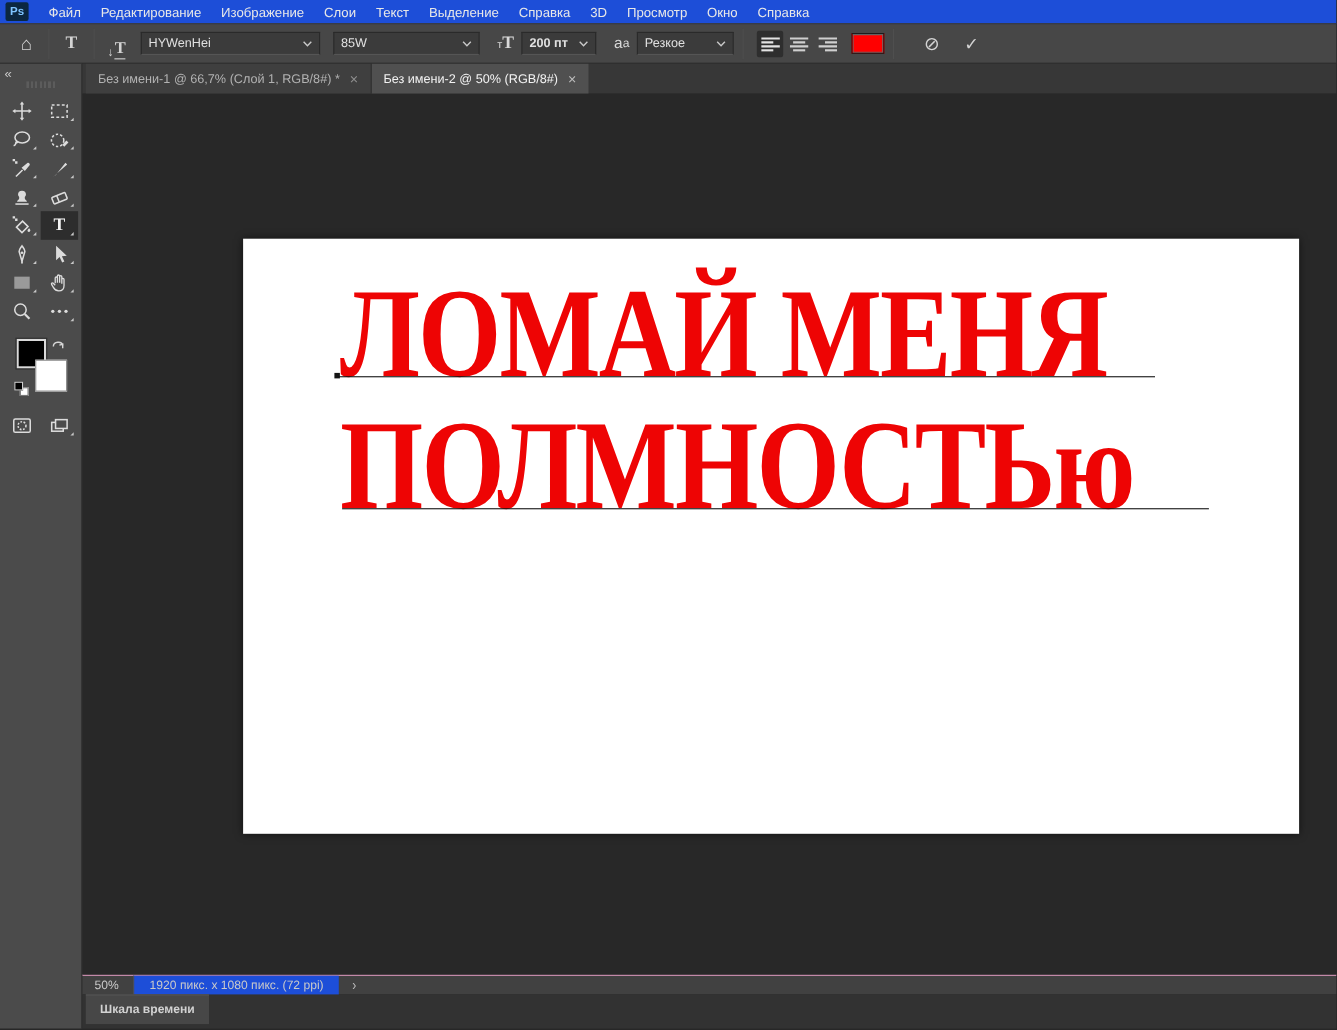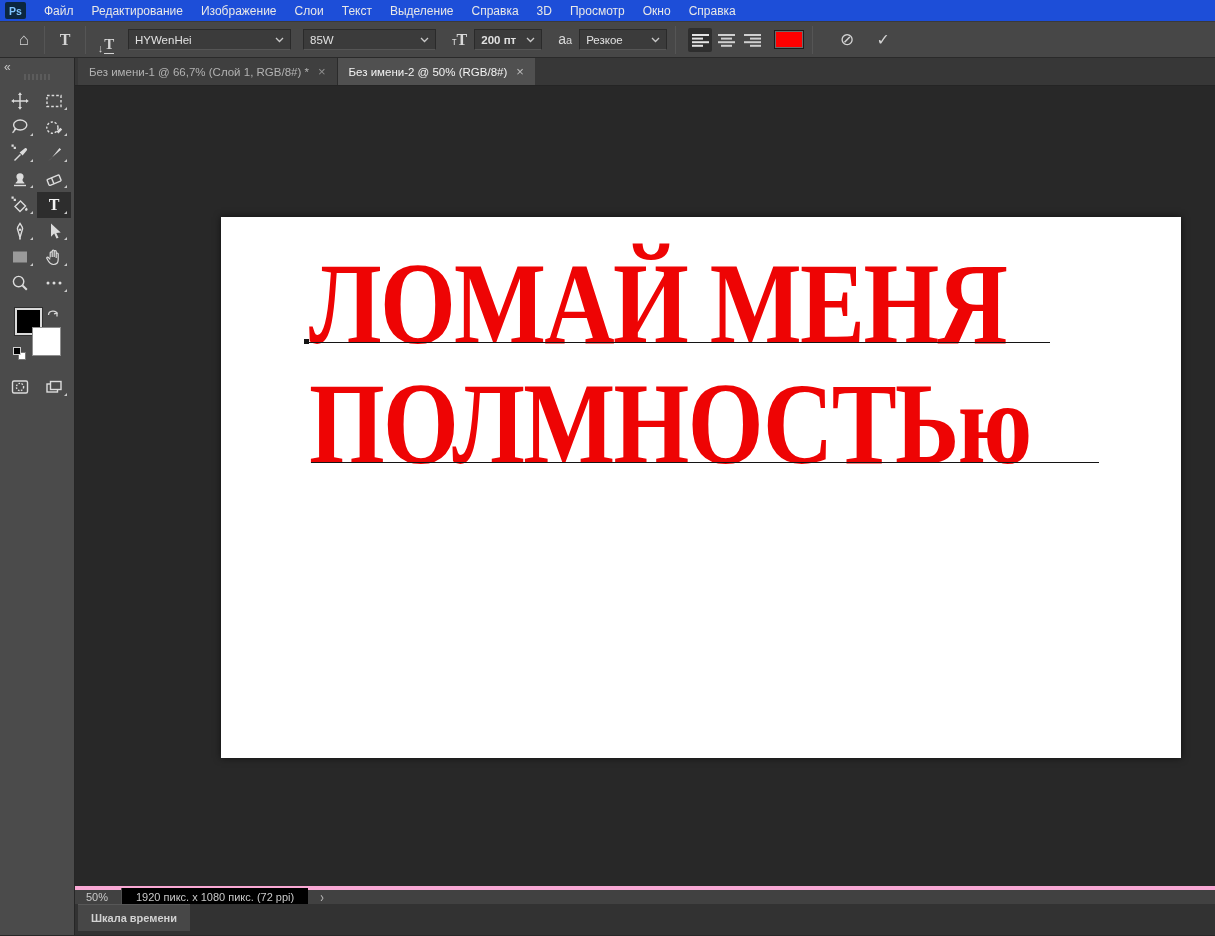--- a/index.html
+++ b/index.html
@@ -100,24 +100,24 @@
   .cantext { position:absolute; left:88px; top:27px; color:#ee0404;
     font-family:"Liberation Serif",serif; font-weight:bold; font-size:116px;
     line-height:120px; letter-spacing:-2px; white-space:pre;
     transform:scaleX(.84); transform-origin:left top; }
   .rule { position:absolute; height:1px; background:#141414; }
   .rule1 { left:86px; top:125px; width:743px; }
   .rule2 { left:90px; top:245px; width:788px; }
   .anchor { position:absolute; left:83px; top:122px; width:5px; height:5px;
     background:#141414; }
 
-  .statusbar { height:18px; background:#414141; border-top:4px solid #f9a8d4;
+  .statusbar { height:18px; background:#414141; border-top:1px solid #f9a8d4;
     display:flex; align-items:center; font-size:11px; color:#c9c9c9; flex:none; }
   .zoomfield { width:46px; padding-left:11px; }
-  .docinfo { background:#000000; height:18px; display:flex; align-items:center;
+  .docinfo { background:#1d4ed8; height:18px; display:flex; align-items:center;
     padding:0 14px 0 14px; border-left:1px solid #4e4e4e; }
   .schev { padding:0 12px; color:#bdbdbd; font-size:11px; transform:scaleY(1.25); }
 
   .timeline { height:31px; background:#323232; display:flex; align-items:flex-start;
     padding-left:3px; flex:none; }
   .tltab { height:27px; background:#474747; color:#d2d2d2; font-size:11px;
     font-weight:bold; display:flex; align-items:center; padding:4px 13px;
     border-top:1px solid #575757; }
 </style>
 </head>

